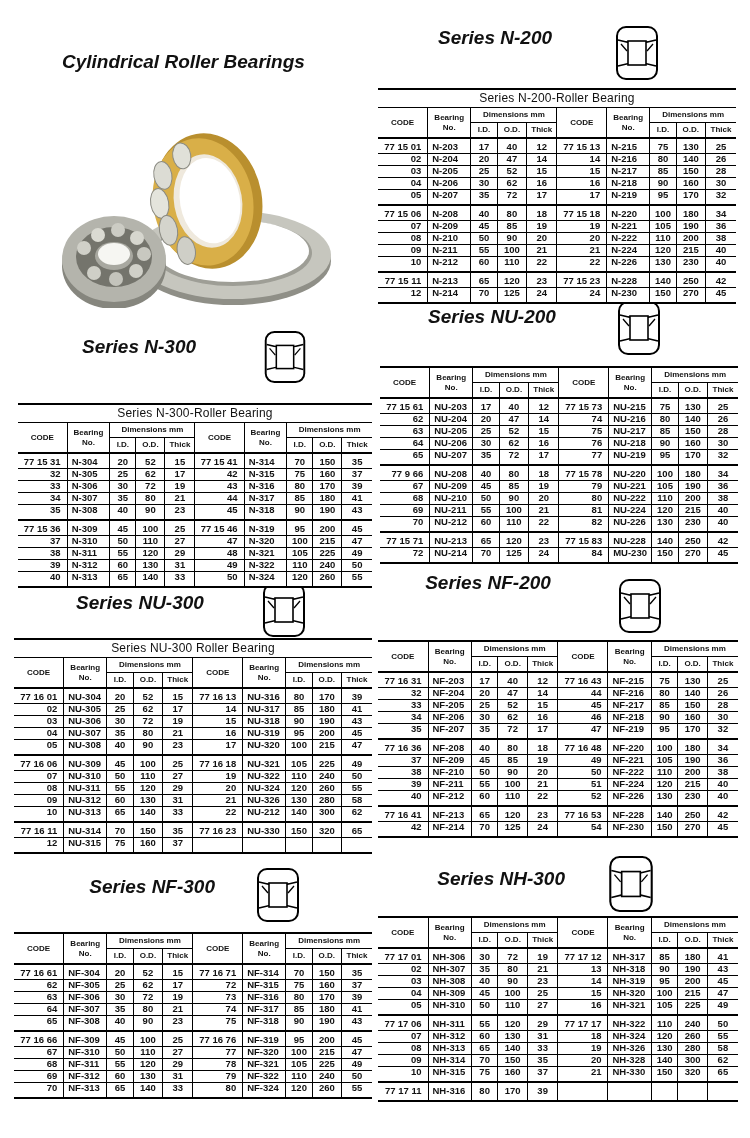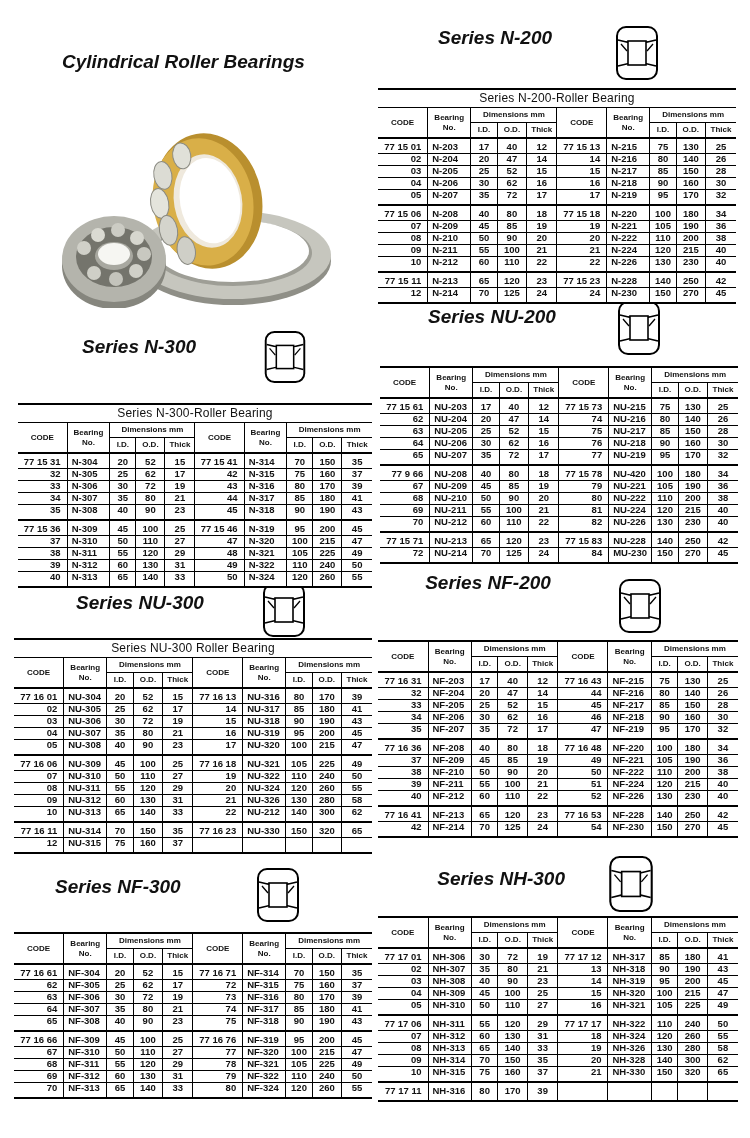--- a/index.html
+++ b/index.html
@@ -65,21 +65,21 @@
   <circle cx="54" cy="155" r="7" fill="#cfcfc7"></circle>
   <ellipse cx="74" cy="138" rx="19" ry="14" fill="#a8a8a0"></ellipse>
   <ellipse cx="74" cy="136" rx="16" ry="11" fill="#f6f6f2"></ellipse>
 </svg>
 
 <div class="abs series-title" style="left:420px; top:27px;  width:150px; text-align:center;">Series N-200</div>
 <div class="abs series-title" style="left:64px;  top:336px; width:150px; text-align:center;">Series N-300</div>
 <div class="abs series-title" style="left:412px; top:306px; width:160px; text-align:center;">Series NU-200</div>
 <div class="abs series-title" style="left:60px;  top:592px; width:160px; text-align:center;">Series NU-300</div>
 <div class="abs series-title" style="left:408px; top:572px; width:160px; text-align:center;">Series NF-200</div>
-<div class="abs series-title" style="left:55px;  top:876px; width:160px; text-align:left;">Series NF-300</div>
+<div class="abs series-title" style="left:55px;  top:876px; width:160px; text-align:right;">Series NF-300</div>
 <div class="abs series-title" style="left:405px; top:868px; width:160px; text-align:right;">Series NH-300</div>
 
 <svg class="bearing-icon" style="left:613px; top:25px;" width="48" height="56" viewBox="0 0 44 56">
     <rect x="2" y="2" width="40" height="52" rx="9" fill="#fff" stroke="#000" stroke-width="2"></rect>
     <path d="M3,15 Q22,21 41,15" fill="none" stroke="#000" stroke-width="1.5"></path>
     <path d="M3,41 Q22,35 41,41" fill="none" stroke="#000" stroke-width="1.5"></path>
     <rect x="13" y="16" width="18" height="24" fill="#fff" stroke="#000" stroke-width="1.6"></rect>
     <path d="M6,19 l6,7 M38,19 l-6,7" stroke="#000" stroke-width="1.3" fill="none"></path>
   </svg>
 <svg class="bearing-icon" style="left:263px; top:330px;" width="44" height="54" viewBox="0 0 44 56">
@@ -564,21 +564,21 @@
         </tr>
       </tbody>
       <tbody>
         <tr>
           <td class="code">77 9 66</td>
           <td class="brg">NU-208</td>
           <td class="num">40</td>
           <td class="num">80</td>
           <td class="num">18</td>
           <td class="code">77 15 78</td>
-          <td class="brg">NU-420</td>
+          <td class="brg">NU-220</td>
           <td class="num">100</td>
           <td class="num">180</td>
           <td class="num">34</td>
         </tr>
         <tr>
           <td class="code">67</td>
           <td class="brg">NU-209</td>
           <td class="num">45</td>
           <td class="num">85</td>
           <td class="num">19</td>

